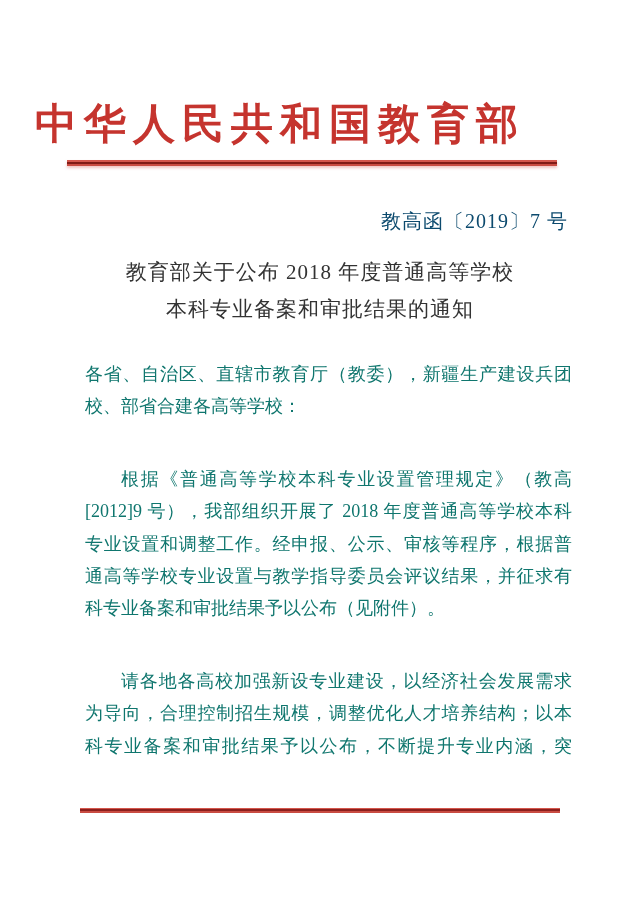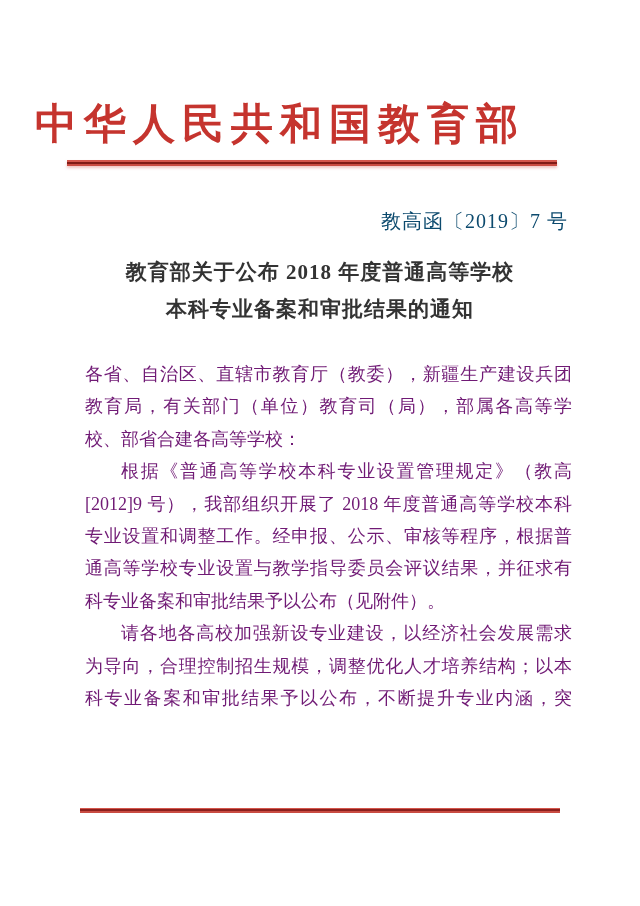--- a/index.html
+++ b/index.html
@@ -51,42 +51,42 @@
     white-space: nowrap;
   }
   
   .notice-title {
     position: absolute;
     top: 254px;
     left: 0;
     width: 640px;
     text-align: center;
     font-size: 21px;
-    font-weight: bold;
+    font-weight: normal;
     color: #333333;
     line-height: 37px;
     letter-spacing: 1px;
   }
   
   .body-text {
     position: absolute;
     top: 358px;
     left: 85px;
     width: 487px;
     font-size: 18px;
-    color: #701a75;
+    color: #0f766e;
   }
   .line {
     height: 32.4px;
     line-height: 32.4px;
     text-align: justify;
     text-align-last: justify;
     overflow: visible;
   }
-  .line.indent { text-indent: 2em; }
+  .line.indent { text-indent: 2em; margin-top: 40px; }
   .line.last   { text-align-last: left; }
   
   .rule-bottom {
     position: absolute;
     top: 808px;
     left: 80px;
     width: 480px;
     height: 5px;
     background: linear-gradient(to bottom,
       #d4564c 0px, #d4564c 1.5px,
@@ -105,21 +105,20 @@
 
   <div class="doc-number">教高函〔2019〕7 号</div>
 
   <div class="notice-title">
     <div>教育部关于公布 2018 年度普通高等学校</div>
     <div>本科专业备案和审批结果的通知</div>
   </div>
 
   <div class="body-text" id="body-text">
       <div class="line">各省、自治区、直辖市教育厅（教委），新疆生产建设兵团</div>
-      <div class="line">教育局，有关部门（单位）教育司（局），部属各高等学</div>
       <div class="line last">校、部省合建各高等学校：</div>
       <div class="line indent">根据《普通高等学校本科专业设置管理规定》（教高</div>
       <div class="line">[2012]9 号），我部组织开展了 2018 年度普通高等学校本科</div>
       <div class="line">专业设置和调整工作。经申报、公示、审核等程序，根据普</div>
       <div class="line">通高等学校专业设置与教学指导委员会评议结果，并征求有</div>
       <div class="line last">科专业备案和审批结果予以公布（见附件）。</div>
       <div class="line indent">请各地各高校加强新设专业建设，以经济社会发展需求</div>
       <div class="line">为导向，合理控制招生规模，调整优化人才培养结构；以本</div>
       <div class="line">科专业备案和审批结果予以公布，不断提升专业内涵，突</div>
     </div>

